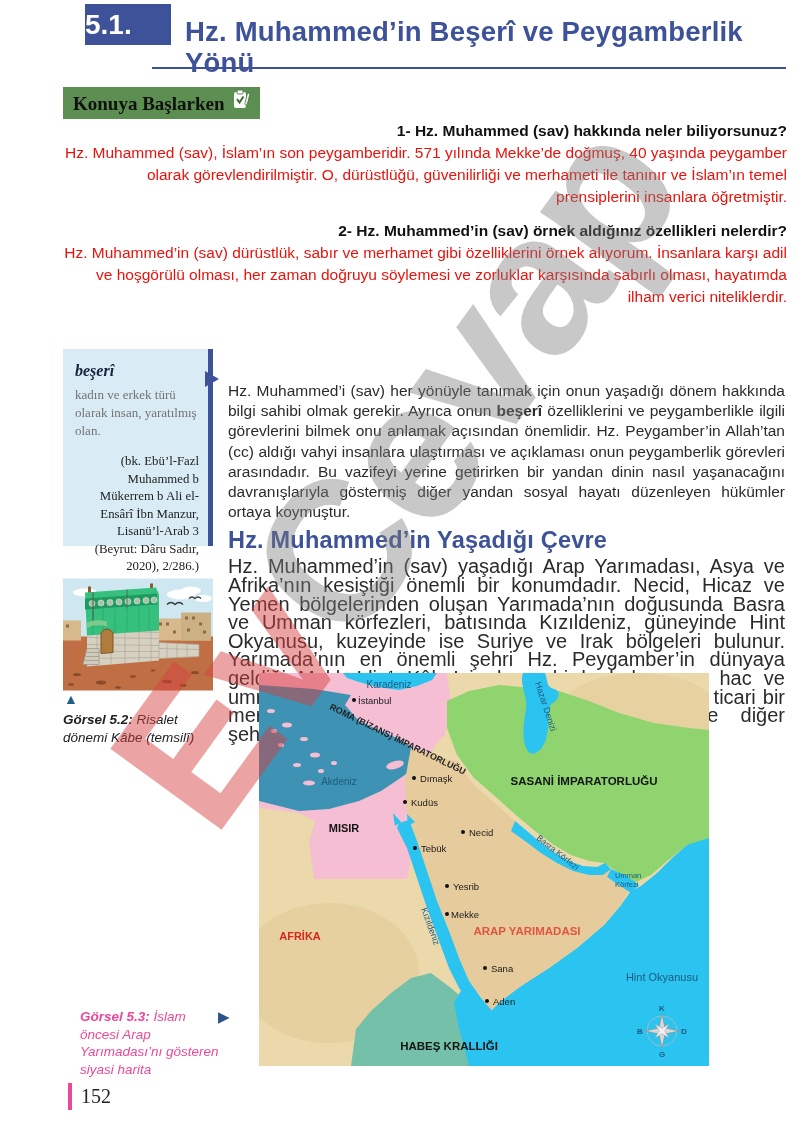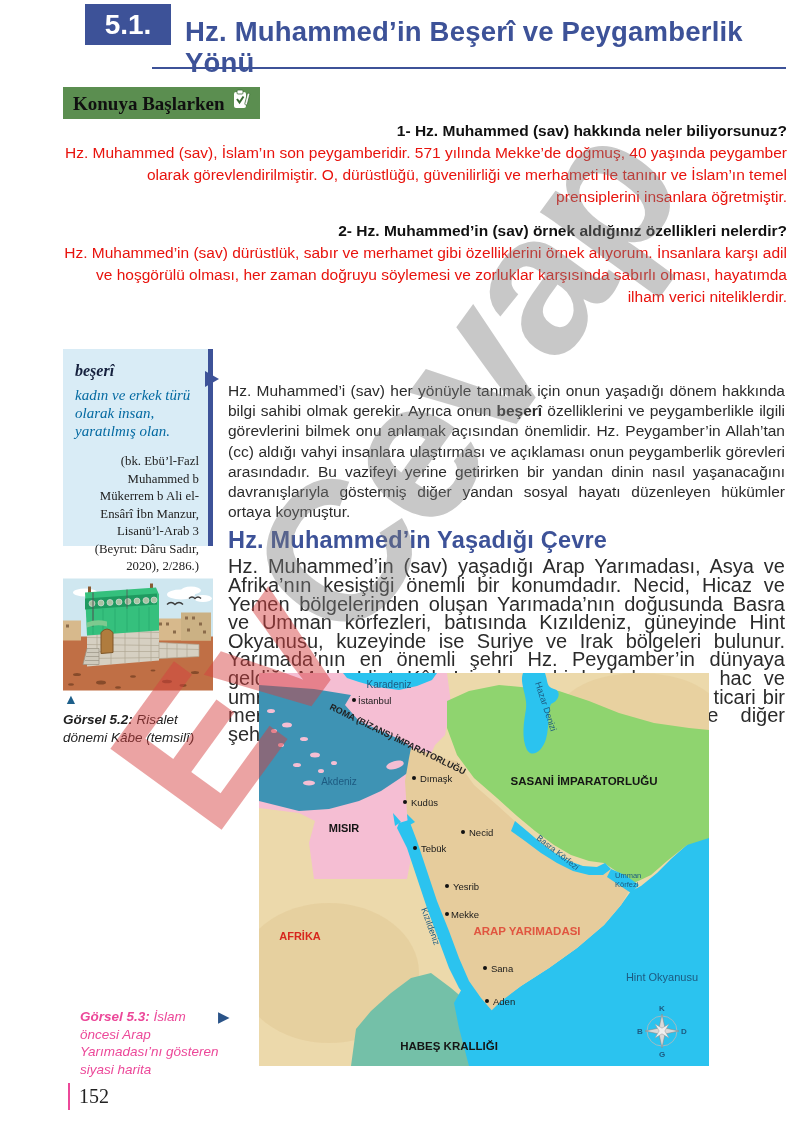--- a/index.html
+++ b/index.html
@@ -1,41 +1,41 @@
 <!DOCTYPE html>
 <html><head>
 <meta charset="utf-8">
 <style>
   html,body{margin:0;padding:0;background:#ffffff;}
   #page{position:relative;width:810px;height:1143px;background:#fff;overflow:hidden;
         font-family:"Liberation Sans",sans-serif;color:#222;}
 
   
   .sec-box{position:absolute;left:85px;top:4px;width:86px;height:41px;background:#3d5298;
-           color:#fff;font-weight:bold;font-size:28px;display:flex;align-items:center;justify-content:center;}
+           color:#fff;font-weight:bold;font-size:28px;display:flex;align-items:center;justify-content:flex-start;}
   .title{position:absolute;left:185px;top:16px;width:610px;color:#3d5298;font-weight:bold;
          font-size:27.5px;line-height:31px;letter-spacing:.2px;}
   .title-underline{position:absolute;left:152px;top:67px;width:634px;height:2px;background:#3d5298;}
 
   .badge{position:absolute;left:63px;top:87px;height:28px;background:#5b8e50;color:#101010;
          display:flex;align-items:flex-end;gap:7px;padding:0 9px 4px 10px;
          font-family:"Liberation Serif",serif;font-weight:bold;font-size:19px;}
 
   
   .intro{position:absolute;left:63px;top:121px;width:724px;font-size:15.5px;text-align:right;}
   .q{font-weight:bold;color:#111;line-height:19px;}
   .a{color:#e8130d;line-height:21.8px;margin-top:2px;}
   .q2{margin-top:14px;}
 
   
   .sidebar-box{position:absolute;left:63px;top:349px;width:150px;height:197px;background:#d9ecf6;
                border-right:5px solid #3d5298;box-sizing:border-box;padding:13px 9px 0 12px;
                font-family:"Liberation Serif",serif;}
   .term{font-weight:bold;font-style:italic;font-size:16px;color:#16213e;}
-  .def{font-style:italic;font-size:15px;line-height:18px;margin-top:6px;color:#0369a1;}
+  .def{font-size:13px;line-height:18px;margin-top:6px;color:#737373;}
   .src{font-size:12.8px;line-height:17.5px;text-align:right;margin-top:13px;color:#222;}
   .sidebar-arrow{position:absolute;right:-19px;top:22px;width:0;height:0;
                  border:8px solid transparent;border-left:14px solid #3d5298;}
 
   
   .kaaba-fig{position:absolute;left:63px;top:578px;width:150px;height:113px;}
   .cap2-arrow{position:absolute;left:64px;top:691px;color:#1d5f8a;font-size:14px;font-style:normal;}
   .caption2{position:absolute;left:63px;top:711px;width:148px;font-size:13.5px;font-style:italic;
             line-height:17.5px;color:#222;}
   .cap-bold{font-weight:bold;}
@@ -45,21 +45,21 @@
 
   
   .main-col{position:absolute;left:228px;top:342px;width:557px;}
   .p1{font-size:15.5px;line-height:20.2px;text-align:justify;color:#2b2b2b;margin-top:39px;}
   .h2{color:#3d5298;font-size:23.5px;font-weight:bold;margin:5px 0 3px 0;letter-spacing:.2px;}
   .p2{font-size:20px;line-height:18.6px;text-align:justify;color:#2b2b2b;}
 
   .map{position:absolute;left:259px;top:673px;width:450px;height:393px;}
   .map text{font-family:"Liberation Sans",sans-serif;}
 
-  .pagenum{position:absolute;left:68px;top:1083px;border-left:2px solid #ec4899;padding-left:9px;
+  .pagenum{position:absolute;left:68px;top:1083px;border-left:4px solid #ec4899;padding-left:9px;
            font-family:"Liberation Serif",serif;font-size:20px;color:#222;height:27px;line-height:27px;}
 
   
   .watermark{position:absolute;left:158px;top:700px;font-size:200px;font-weight:bold;line-height:200px;
              transform:rotate(-54deg);transform-origin:0 50%;white-space:nowrap;pointer-events:none;
              z-index:40;letter-spacing:-6px;font-family:"Liberation Sans",sans-serif;}
   .wm-red{color:rgba(214,62,62,.48);}
   .wm-gray{color:rgba(125,125,125,.42);}
 </style>
 </head>

